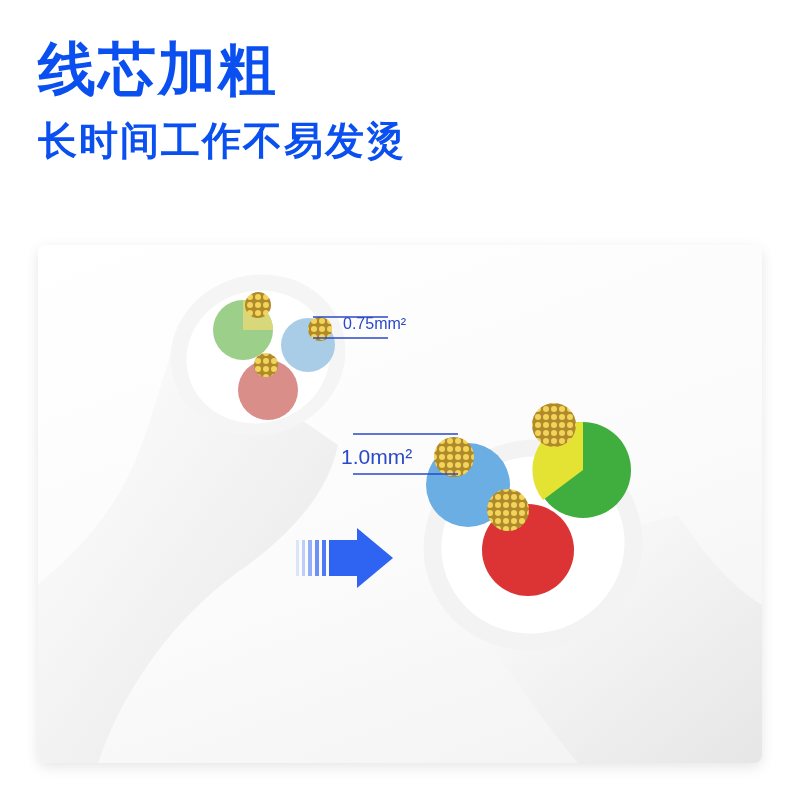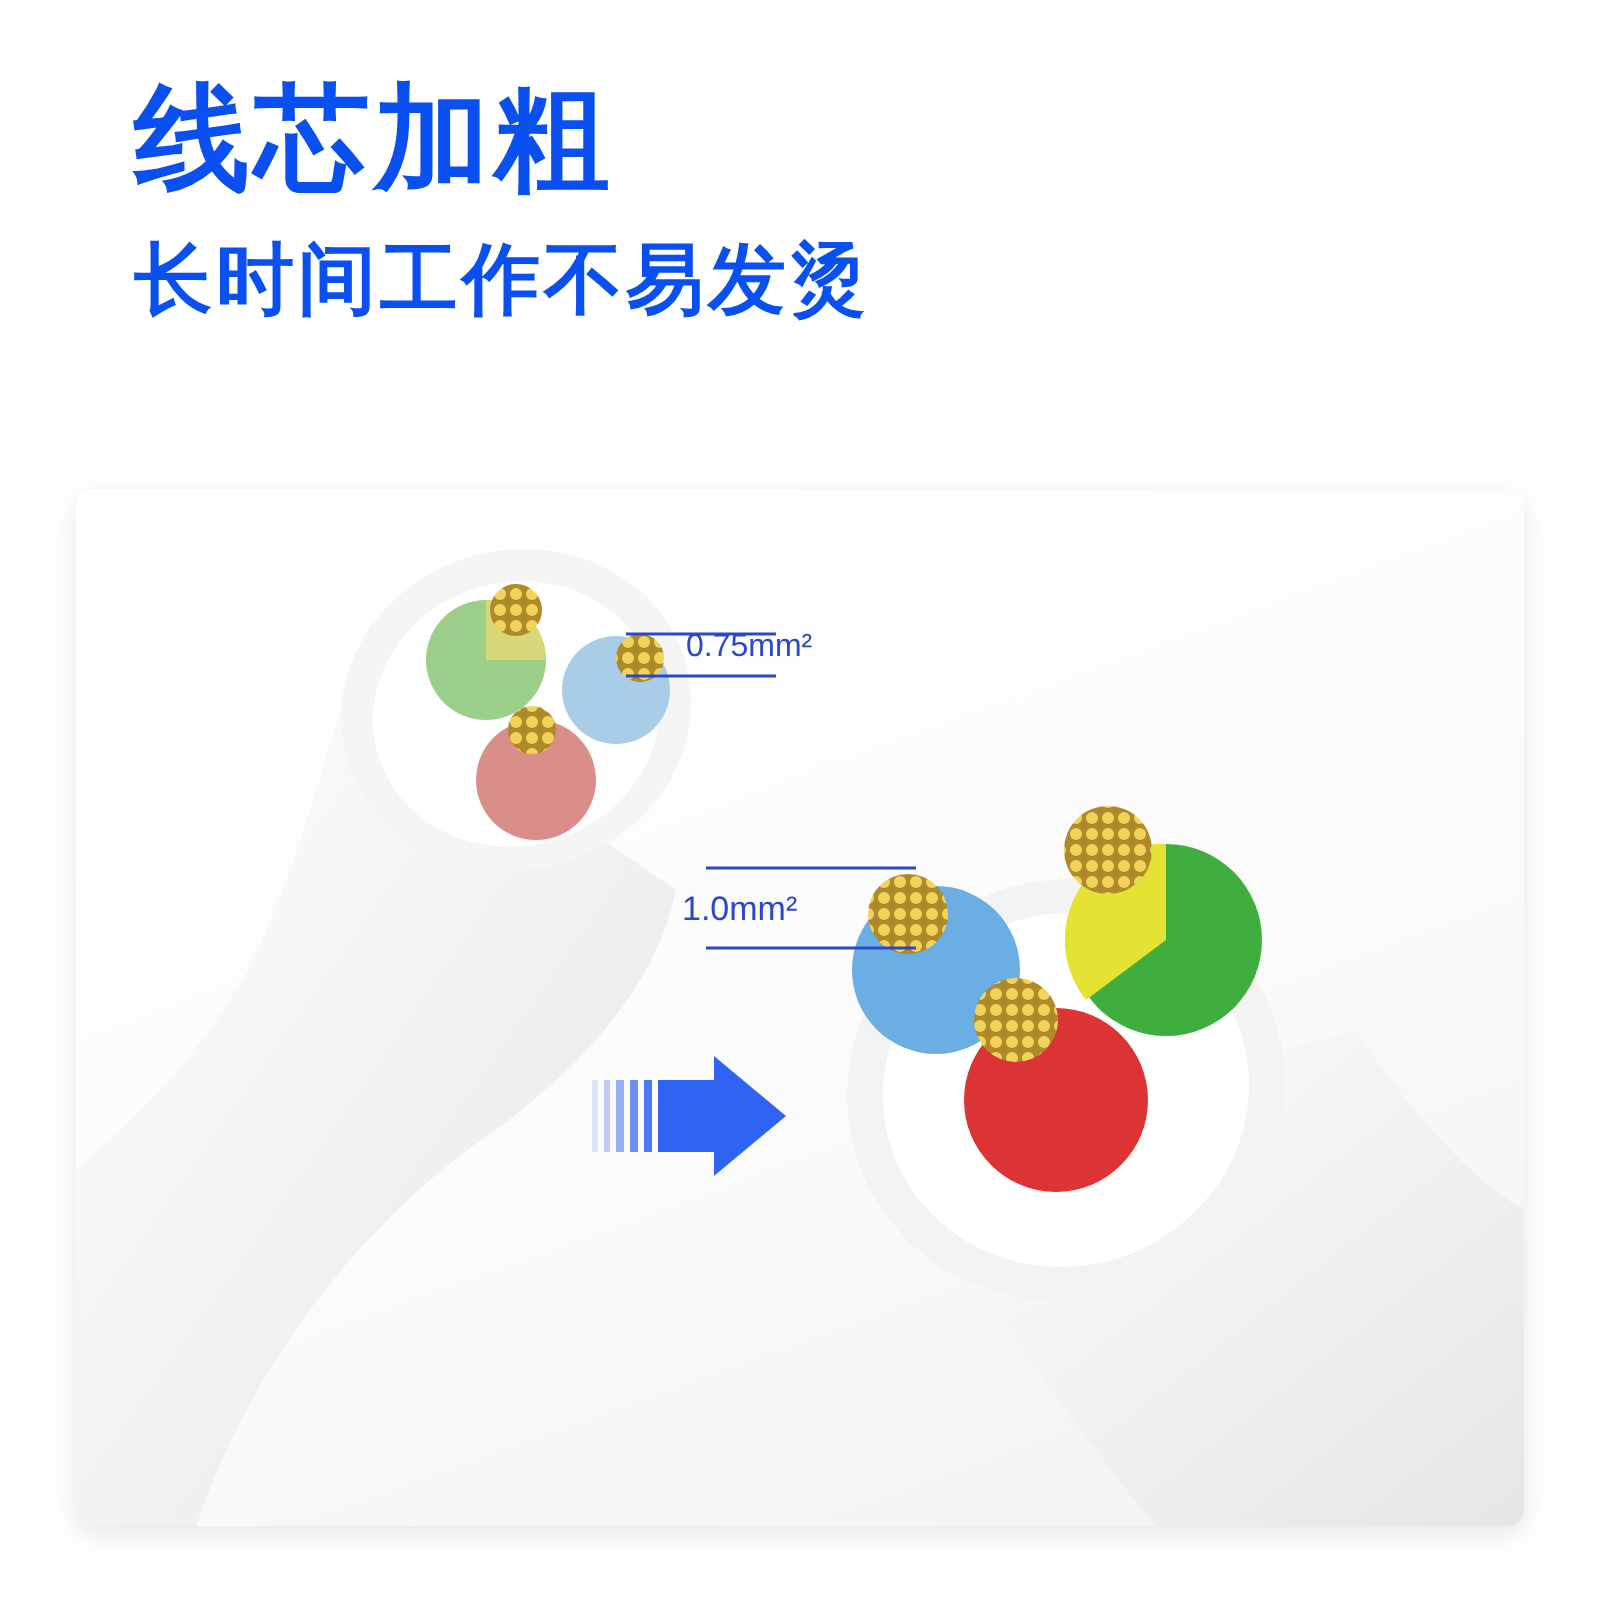--- a/index.html
+++ b/index.html
@@ -1,19 +1,19 @@
 <!DOCTYPE html>
 <html><head>
 <meta charset="utf-8">
 <style>
   html, body { margin:0; padding:0; }
   body { width:800px; height:800px; background:#ffffff; position:relative; overflow:hidden;
          font-family:"DejaVu Sans", sans-serif; }
   .headline { position:absolute; left:38px; color:#0a4ff0; font-weight:bold; letter-spacing:2px;
-              font-family:"DejaVu Sans", sans-serif; white-space:nowrap;margin-left:29px; }
+              font-family:"DejaVu Sans", sans-serif; white-space:nowrap; }
   .h1 { top:36px; font-size:58px; line-height:66px; }
   .h2 { top:108px; font-size:39px; line-height:66px; }
   .card { position:absolute; left:38px; top:245px; width:724px; height:518px; border-radius:8px;
           background:linear-gradient(160deg,#ffffff 0%,#fbfbfb 55%,#f2f2f2 100%);
           box-shadow:0 4px 14px rgba(0,0,0,0.10); overflow:hidden; }
   svg { position:absolute; left:0; top:0; }
   .label { position:absolute; font-family:"Liberation Sans", sans-serif; color:#2a48c8; font-size:16px;text-align:right; }
 </style>
 </head>
 <body>
@@ -72,14 +72,14 @@
       <rect x="264" y="295" width="3" height="36" fill="#2f63f2" opacity="0.3"></rect>
       <rect x="270" y="295" width="4" height="36" fill="#2f63f2" opacity="0.5"></rect>
       <rect x="277" y="295" width="4" height="36" fill="#2f63f2" opacity="0.7"></rect>
       <rect x="284" y="295" width="4" height="36" fill="#2f63f2" opacity="0.85"></rect>
       <rect x="291" y="295" width="28" height="36" fill="#2f63f2"></rect>
       <polygon points="319,283 355,313 319,343" fill="#2f63f2"></polygon>
     </g>
   </svg>
 
   <div class="label" style="left:305px;top:70px;">0.75mm²</div>
-  <div class="label" style="left:303px;top:200px;font-size:17px;">1.0mm²</div>
+  <div class="label" style="left:303px;top:200px;font-size:21px;">1.0mm²</div>
 </div>
 
 </body></html>

